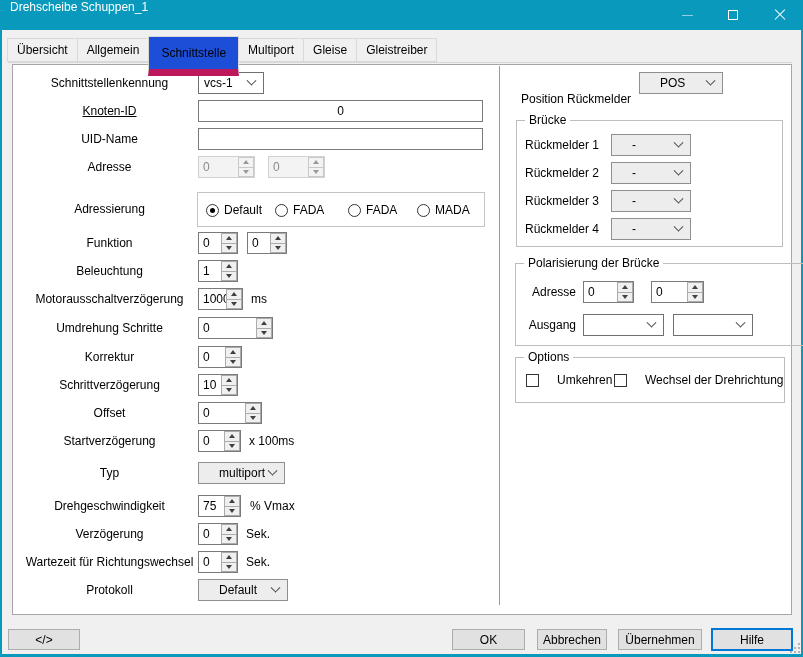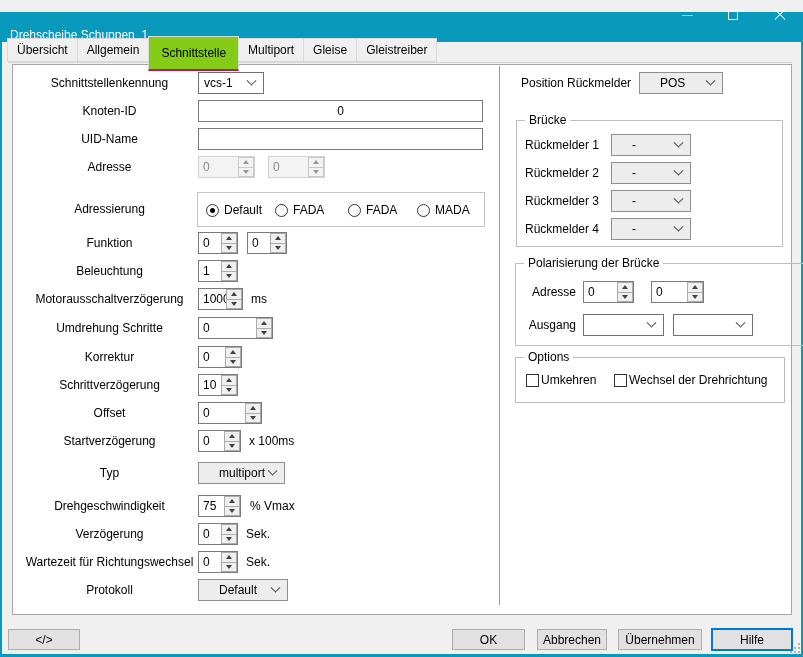--- a/index.html
+++ b/index.html
@@ -1,35 +1,35 @@
 <!DOCTYPE html>
 <html><head>
 <meta charset="utf-8">
 <style>
   * { margin:0; padding:0; box-sizing:border-box; }
   html,body { background:#cccccc; }
   body { font-family:"Liberation Sans", sans-serif; font-size:12px; color:#000; }
   .window { position:relative; width:803px; height:657px; background:#f0f0f0; overflow:hidden; }
 
   
-  .titlebar { position:absolute; left:0; top:12px; width:803px; height:30px; background:#0999bd; display:flex; align-items:flex-end; }
+  .titlebar { position:absolute; left:0; top:0; width:803px; height:30px; background:#0999bd; display:flex; align-items:flex-start; }
   .title-text { color:#ffffff; margin-left:10px; font-size:12px; }
   .wbtn { position:absolute; top:0; height:30px; width:46px; display:flex; align-items:center; justify-content:center; }
   .min-glyph { width:11px; height:1px; background:rgba(255,255,255,0.55); }
   .max-glyph { width:10px; height:10px; border:1px solid #ffffff; }
   .close-glyph { position:relative; width:12px; height:12px; }
   .close-glyph::before,.close-glyph::after { content:""; position:absolute; left:-1px; top:5px; width:14px; height:1.4px; background:#ffffff; }
   .close-glyph::before { transform:rotate(45deg); }
   .close-glyph::after { transform:rotate(-45deg); }
   .edge { position:absolute; background:#0999bd; }
 
   
   .tabs { position:absolute; left:8px; top:38px; display:flex; }
   .tab { height:24px; padding:0 9px; background:#f0f0f0; border:1px solid #d9d9d9; margin-left:-1px; display:flex; align-items:center; white-space:nowrap; }
-  .tab.active { background:#84cc16; height:28px; margin-top:-2px; padding:16px 12px; position:relative; z-index:3; border-bottom:2px solid #be185d; }
+  .tab.active { background:#1d4ed8; height:28px; margin-top:-2px; padding:16px 12px; position:relative; z-index:3; border-bottom:7px solid #be185d; }
   .tabline { position:absolute; left:8px; top:62px; width:784px; height:1px; background:#d9d9d9; }
 
   
   .panel { position:absolute; left:12px; top:64px; width:780px; height:551px; background:#ffffff; border:1px solid #a6a6a6; }
   .vsep { position:absolute; left:486px; top:1px; width:1px; height:539px; background:#9a9a9a; }
 
   .lbl { position:absolute; left:8px; width:177px; text-align:center; line-height:22px; white-space:nowrap; }
   .suffix { position:absolute; line-height:22px; white-space:nowrap; }
 
   .tinput { position:absolute; height:22px; border:1px solid #7a7a7a; background:#fff; font-family:"Liberation Sans",sans-serif; font-size:12px; padding:0 3px; }
@@ -52,21 +52,21 @@
   .spin.disabled .tri-dn { border-top-color:#9a9a9a; }
 
   .radio-box { position:absolute; left:184px; top:127px; width:288px; height:35px; border:1px solid #c4c4c4; }
   .radio { position:absolute; top:10px; display:flex; align-items:center; gap:5px; white-space:nowrap; }
   .rcirc { width:13px; height:13px; border:1px solid #333; border-radius:50%; background:#fff; position:relative; flex:none; }
   .rcirc.sel::after { content:""; position:absolute; left:3px; top:3px; width:5px; height:5px; background:#000; border-radius:50%; }
 
   .group { position:absolute; border:1px solid #bdbdbd; }
   .gtitle { position:absolute; top:-8px; left:8px; background:#ffffff; padding:0 4px; line-height:15px; white-space:nowrap; }
   .grow-lbl { position:absolute; line-height:22px; white-space:nowrap; }
-  .cb-item { position:absolute; display:flex; align-items:center; gap:2px; white-space:nowrap; }
+  .cb-item { position:absolute; display:flex; align-items:center; gap:18px; white-space:nowrap; }
   .cbox { width:13px; height:13px; border:1px solid #333; background:#fff; flex:none; }
 
   .btn { position:absolute; height:21px; background:#e1e1e1; border:1px solid #adadad; display:flex; align-items:center; justify-content:center; font-size:12px; white-space:nowrap; }
   .btn.default { height:23px; border:2px solid #0078d7; }
 
   .grip { position:absolute; right:3px; bottom:4px; width:11px; height:11px; }
   .grip i { position:absolute; width:2px; height:2px; background:#b3b3b3; }
 </style>
 </head>
 <body>
@@ -113,21 +113,21 @@
 
   <div class="panel">
     <div class="vsep"></div>
 
     <span class="lbl" style="top:7px;">Schnittstellenkennung</span>
     <span class="combo" style="left:185px;top:7px;width:66px;">
       <span>vcs-1</span>
       <span class="chev"></span>
     </span>
 
-    <span class="lbl" style="top:35px;">Knoten-ID</span>
+    <span class="lbl" style="top:35px;text-decoration:underline;">Knoten-ID</span>
     <input class="tinput center" style="left: 185px; top: 35px; width: 285px;" value="0">
 
     <span class="lbl" style="top:63px;">UID-Name</span>
     <input class="tinput" style="left: 185px; top: 63px; width: 285px;" value="">
 
     <span class="lbl" style="top:91px;">Adresse</span>
     <span class="spin disabled" style="left:185px;top:91px;width:57px;">
       <span class="spin-val">0</span>
       <span class="spin-btns">
           <span class="spin-b">
@@ -334,21 +334,21 @@
         </span>
     </span>
     <span class="suffix" style="left:233px;top:486px;">Sek.</span>
 
     <span class="lbl" style="top:514px;">Protokoll</span>
     <span class="combo gray" style="left:185px;top:514px;width:90px;">
       <span>Default</span>
       <span class="chev"></span>
     </span>
 
-    <span class="grow-lbl" style="left:508px;top:7px;">Position Rückmelder</span>
+    <span class="grow-lbl" style="left:508px;top:23px;">Position Rückmelder</span>
     <span class="combo gray" style="left:626px;top:7px;width:84px;">
       <span>POS</span>
       <span class="chev"></span>
     </span>
 
     <div class="group" style="left:503px;top:55px;width:267px;height:127px;">
       <span class="gtitle">Brücke</span>
       <span class="grow-lbl" style="left:8px;top:13px;">Rückmelder 1</span>
       <span class="combo gray" style="left:94px;top:13px;width:80px;">
           <span>-</span>

